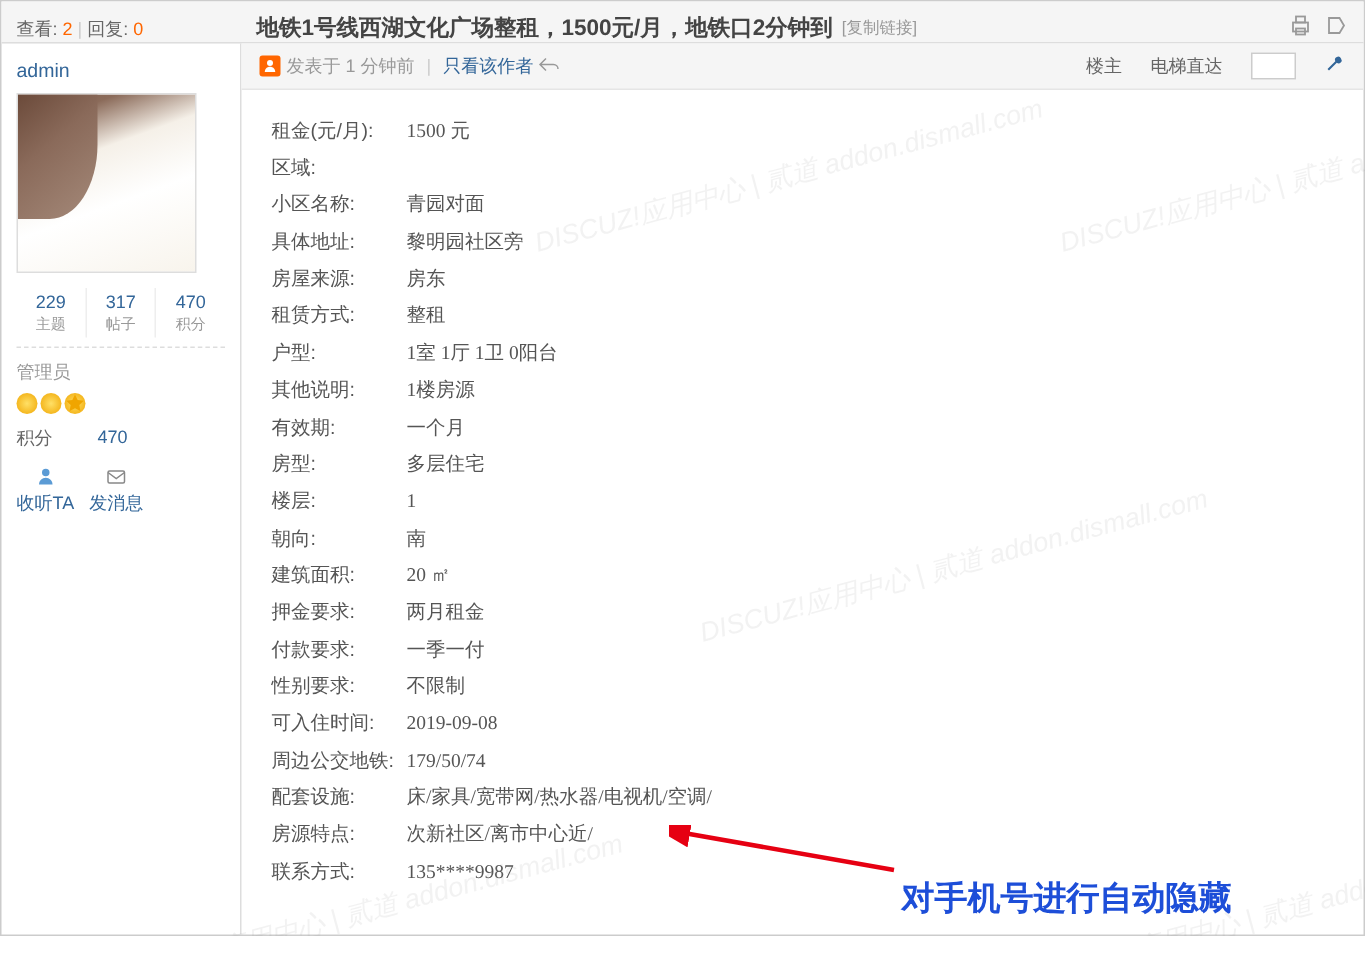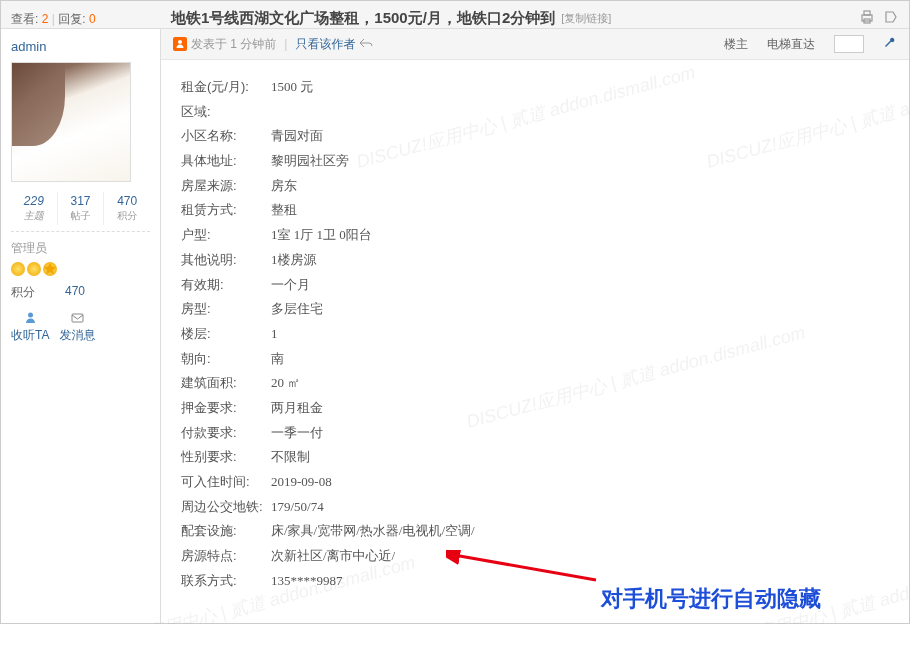--- a/index.html
+++ b/index.html
@@ -15,21 +15,21 @@
     .header-icons svg { cursor: pointer; }
     
     .body-row { display: flex; }
     
     .sidebar { width: 160px; border-right: 1px solid #ddd; padding: 10px; }
     .username { color: #369; font-size: 13px; margin-bottom: 8px; display: block; }
     .avatar { width: 120px; height: 120px; border: 1px solid #ddd; background: linear-gradient(160deg, #7a5a4a 0%, #8b6b5a 15%, #f5f0e8 35%, #fff 60%, #f8f4ec 100%); position: relative; overflow: hidden; }
     .avatar::before { content: ''; position: absolute; top: 0; left: 0; width: 45%; height: 70%; background: linear-gradient(140deg, #6b4a3a 0%, #8a6a5a 40%, #a58a7a 100%); border-radius: 0 0 60% 0; }
     .stats-row { display: flex; margin-top: 10px; border-bottom: 1px dashed #ddd; padding-bottom: 6px; }
     .stat-cell { flex: 1; text-align: center; border-left: 1px solid #eee; padding: 2px 0; }
-    .stat-cell:first-child { border-left: none; font-style: italic; }
+    .stat-cell:first-child { border-left: none; }
     .stat-num { color: #369; font-size: 12px; display: block; }
     .stat-label { color: #999; font-size: 10px; }
     .rank { color: #999; margin-top: 8px; display: block; }
     .medals { margin-top: 5px; display: flex; gap: 2px; }
     .medal { width: 14px; height: 14px; border-radius: 50%; display: inline-block; }
     .medal.y { background: radial-gradient(circle, #ffe066, #f0a500); }
     .medal.s { background: radial-gradient(circle, #ffe066, #f0a500); position: relative; }
     .credit-row { display: flex; gap: 30px; margin-top: 8px; color: #666; }
     .credit-row .v { color: #369; }
     .actions { margin-top: 10px; display: flex; gap: 10px; font-size: 12px; }

